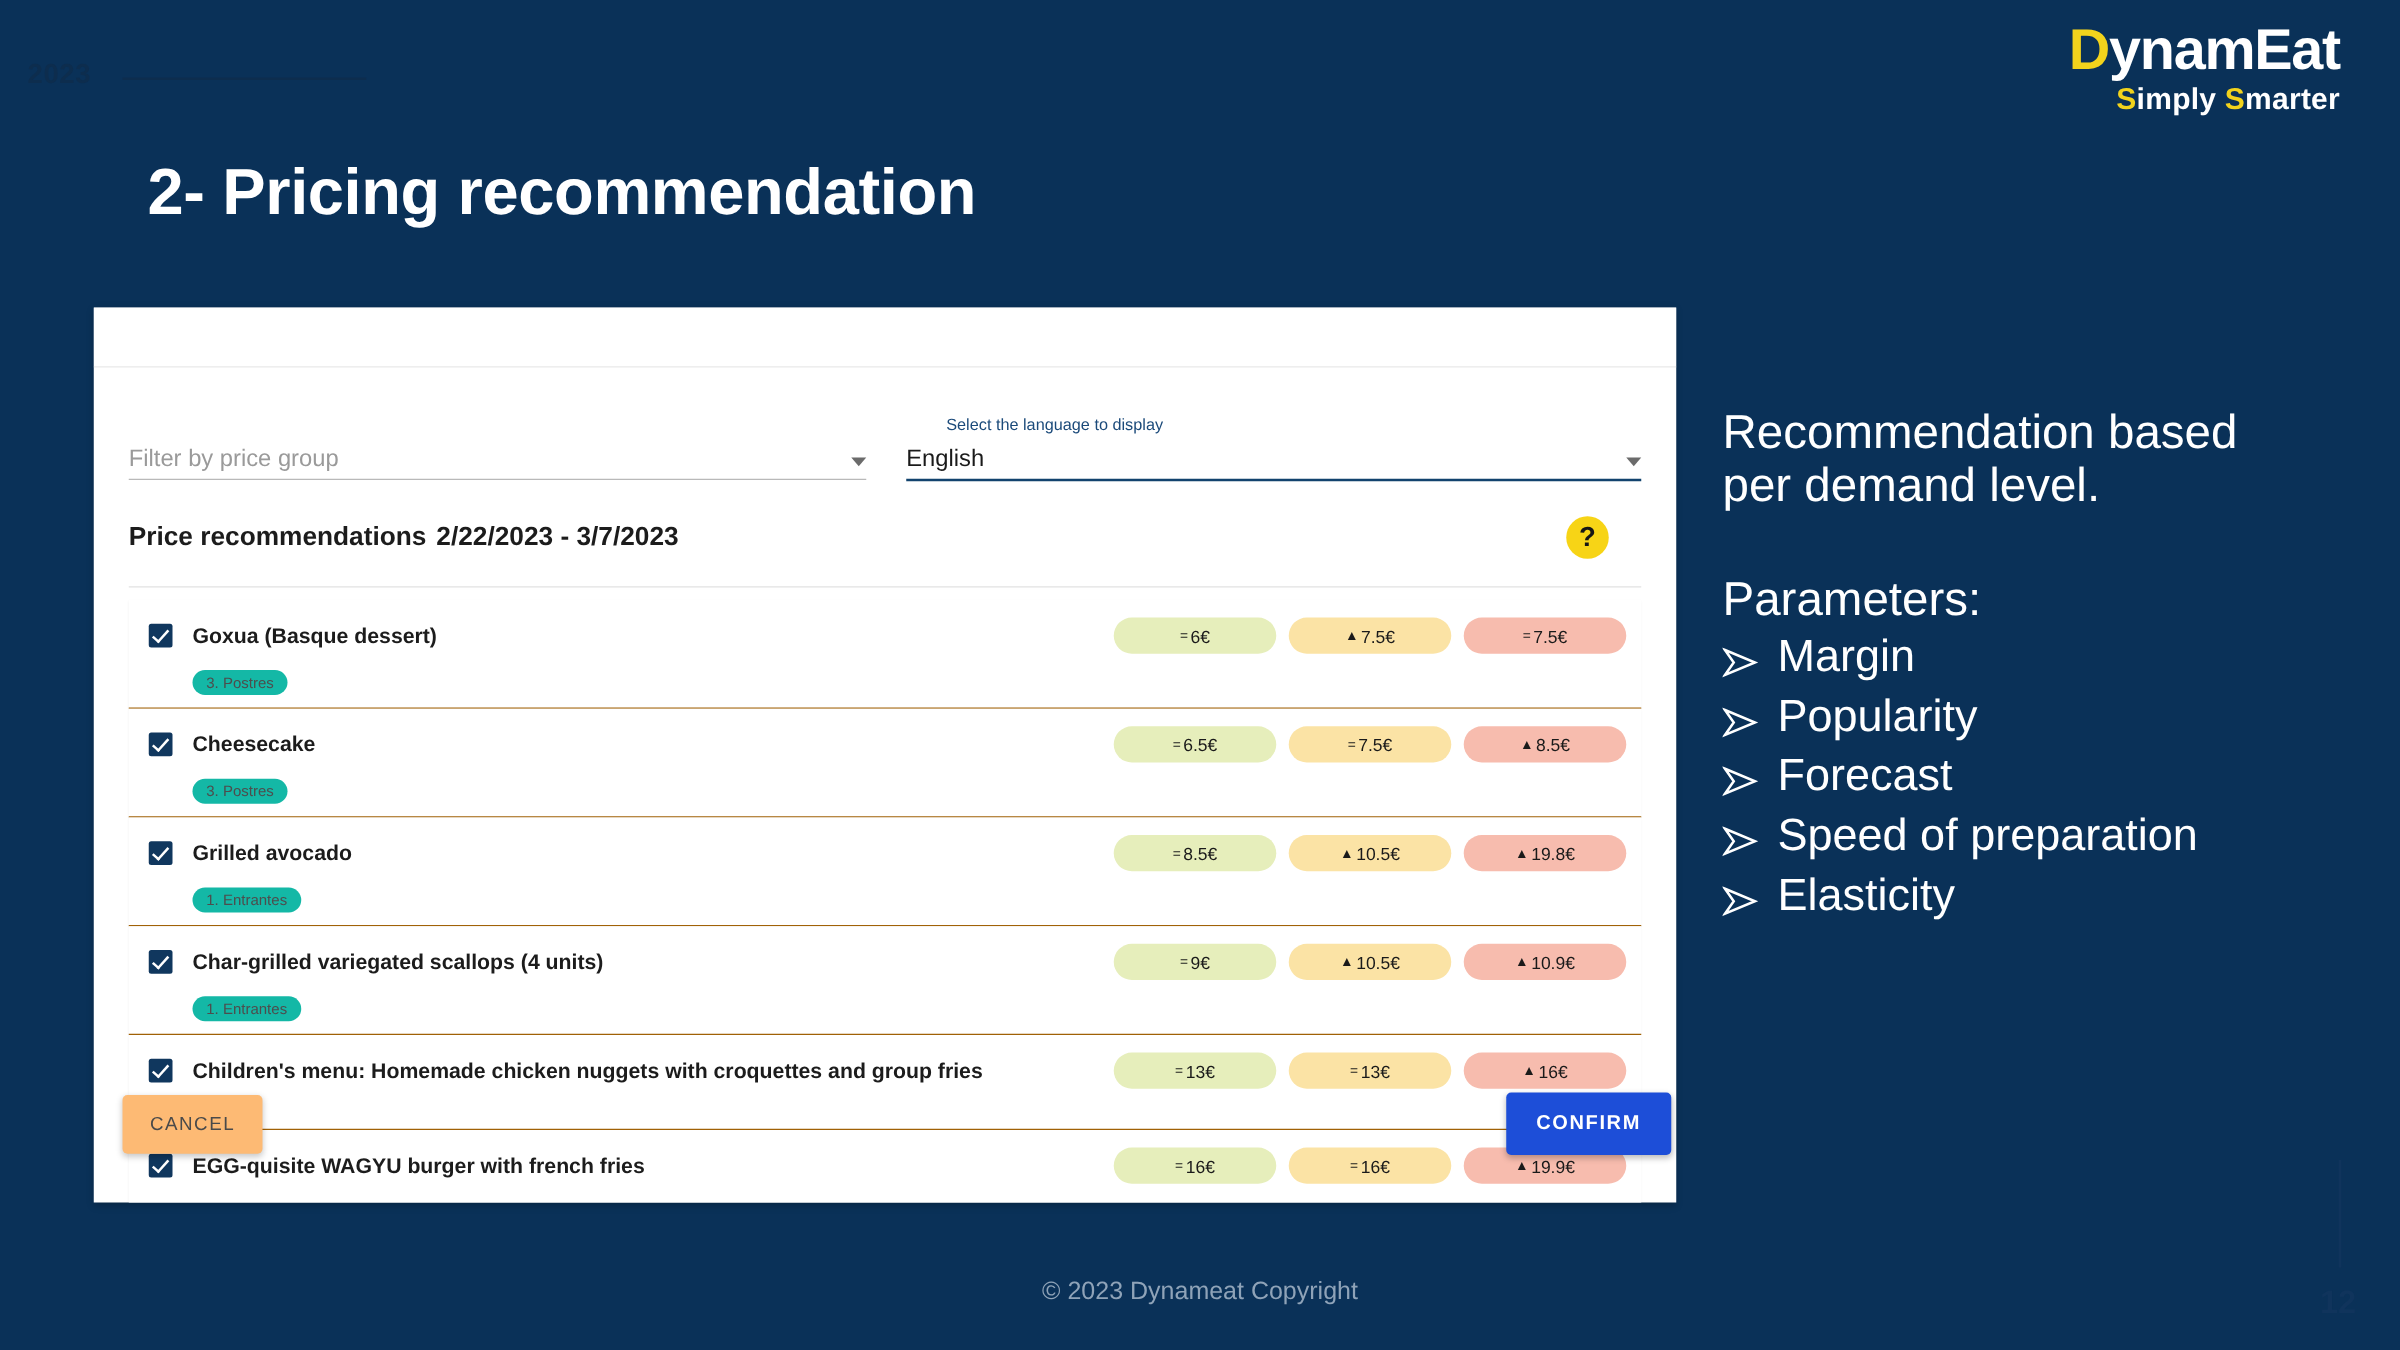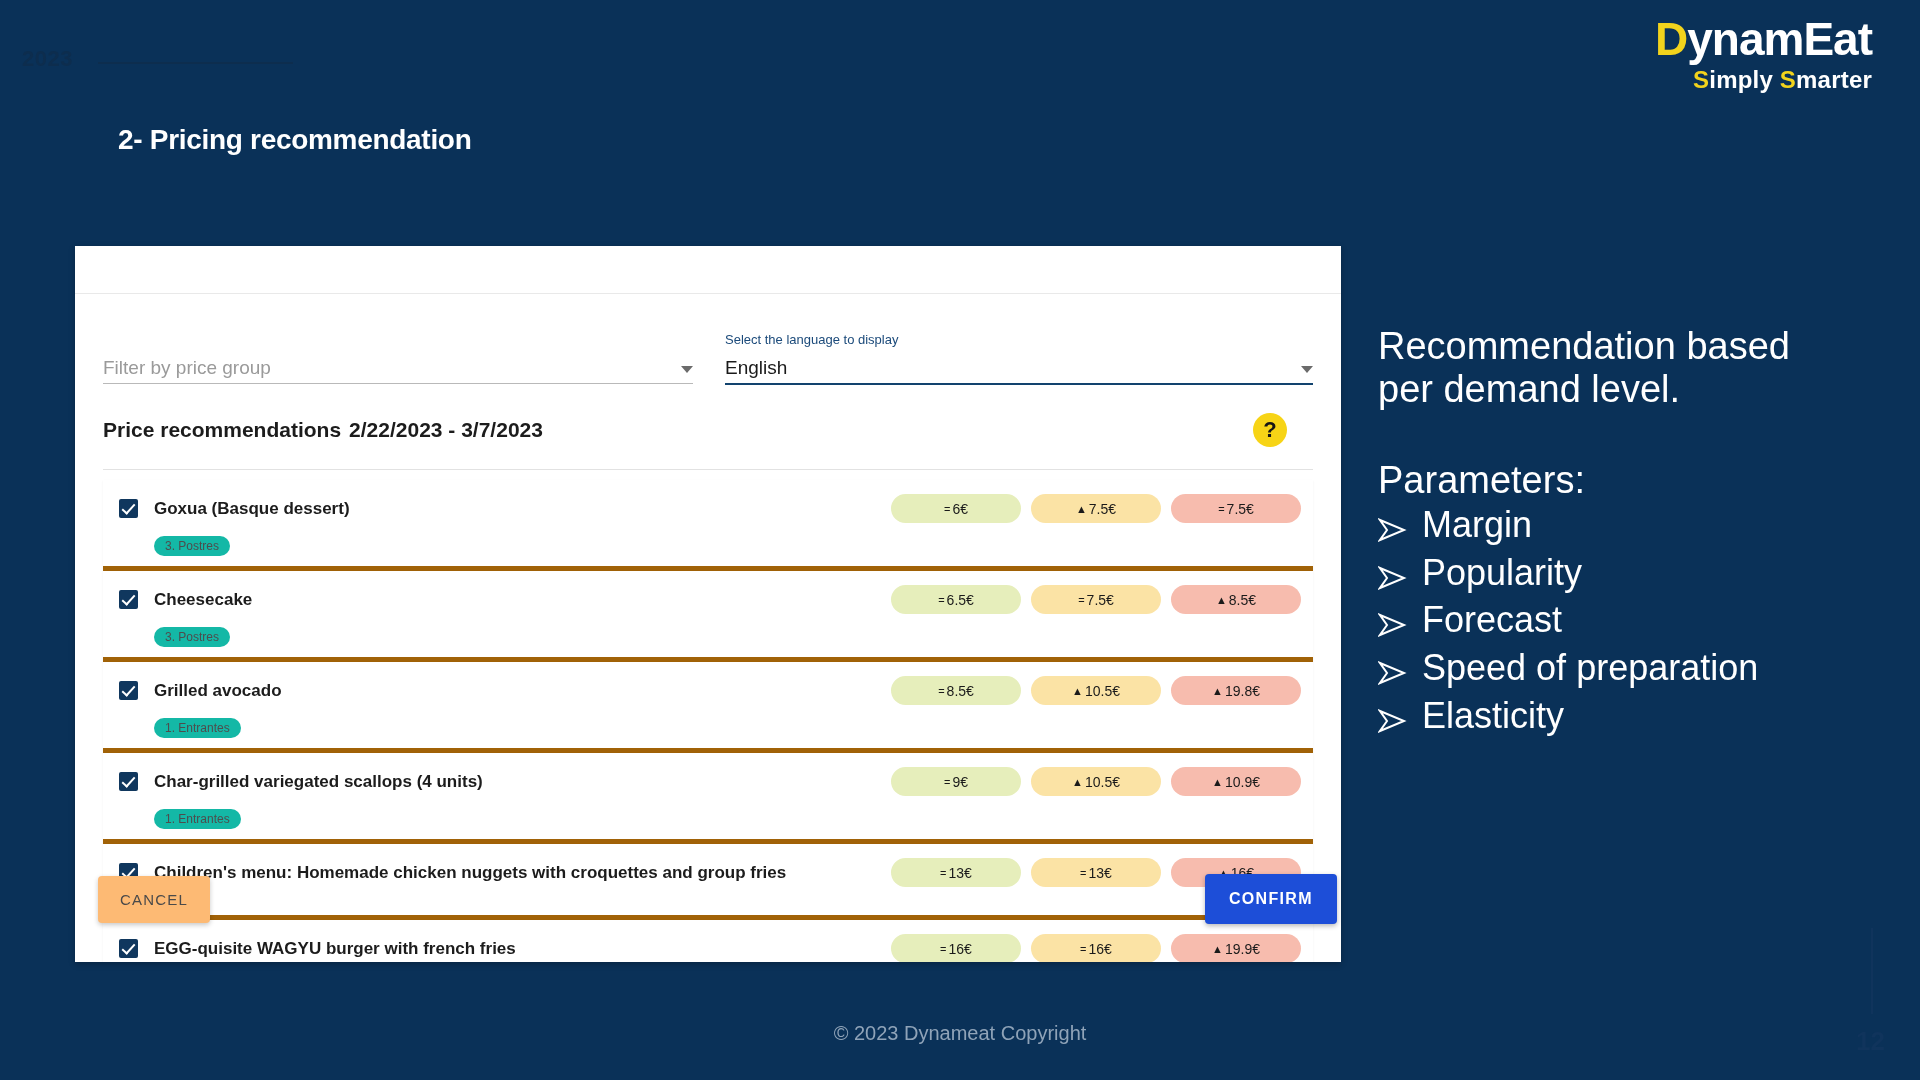--- a/index.html
+++ b/index.html
@@ -16,21 +16,21 @@
     position: absolute; left: 22px; top: 46px;
     font-size: 22px; font-weight: bold;
     color: #0d2d4e; letter-spacing: 0.5px;
   }
   #year-rule {
     position: absolute; left: 98px; top: 62px;
     width: 195px; height: 2px; background: #0d2d4e;
   }
   #slide-title {
     position: absolute; left: 118px; top: 124px;
-    font-size: 28px; font-weight: 600; color: #ffffff;
+    font-size: 52px; font-weight: 600; color: #ffffff;
     letter-spacing: -0.3px;
   }
 
   
   #logo {
     position: absolute; right: 48px; top: 16px;
     text-align: right; line-height: 1;
   }
   #logo-wordmark {
     font-size: 46px; font-weight: bold; letter-spacing: -1px;
@@ -54,21 +54,21 @@
   #app-topbar { height: 48px; background: #ffffff; border-bottom: 1px solid #e9e9e9; }
 
   #filters {
     display: flex; gap: 32px;
     padding: 38px 28px 0 28px;
   }
   .field { position: relative; }
   #field-price-group { width: 600px; }
   #field-language   { width: 598px; }
   .field-label {
-    font-size: 13px; color: #1b4a7a; margin-bottom: 3px; height: 16px;
+    font-size: 13px; color: #1b4a7a; margin-bottom: 3px; height: 16px; margin-left: 32px;
   }
   .field-control {
     display: flex; align-items: flex-end; justify-content: space-between;
     height: 28px;
   }
   .field-value { font-size: 19px; color: #1a1a1a; }
   .field-placeholder { font-size: 19px; color: #9a9a9a; }
   .caret {
     width: 0; height: 0; margin-bottom: 6px;
     border-left: 6px solid transparent; border-right: 6px solid transparent;
@@ -93,21 +93,21 @@
   }
   #list-divider {
     margin: 22px 28px 0 28px; height: 1px; background: #e2e2e2;
   }
 
   
   #rows { padding: 10px 28px 0 28px; }
   .row {
     position: relative;
     background: #ffffff;
-    border-bottom: 5px solid #a16207;
+    border-bottom: 1px solid #a16207;
     box-shadow: 0 1px 2px rgba(0,0,0,0.06);
     padding: 14px 0 10px 0;
     min-height: 76px;
   }
   .row-main { display: flex; align-items: center; }
   .checkbox {
     width: 19px; height: 19px; flex: 0 0 19px;
     background: #10375e; border-radius: 2px;
     margin-left: 16px; margin-right: 16px;
     position: relative; cursor: pointer;

